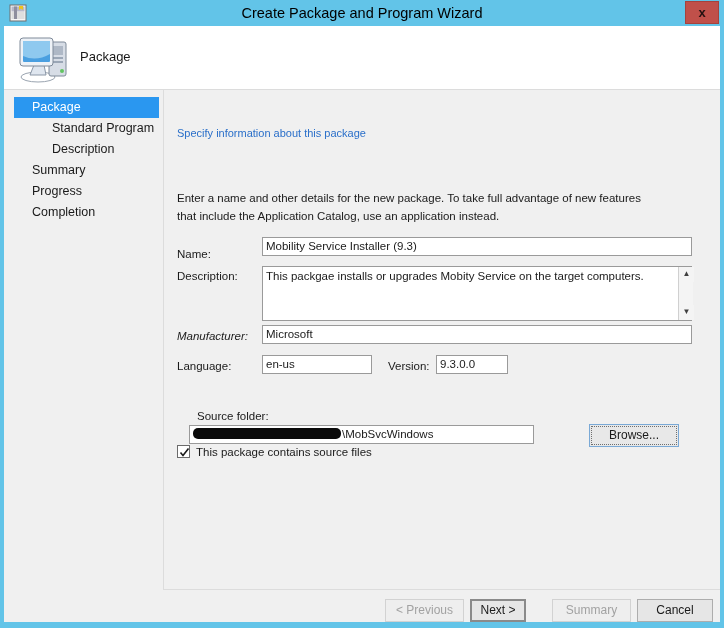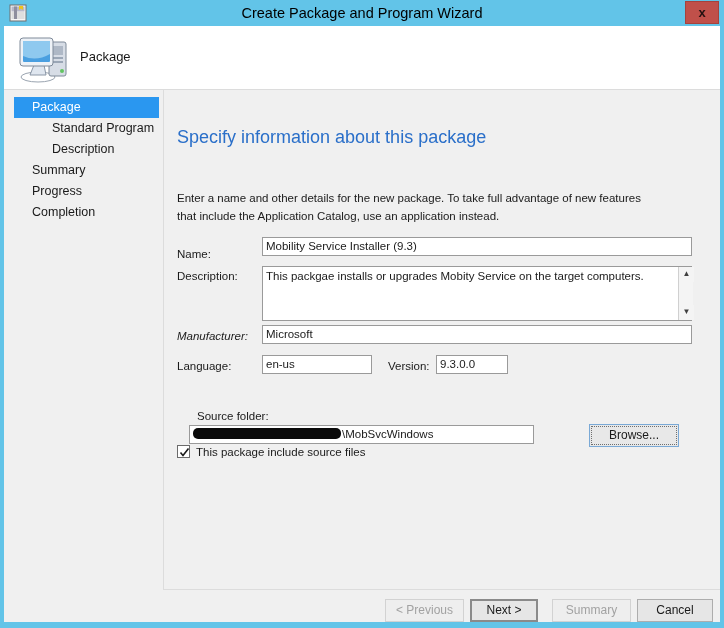--- a/index.html
+++ b/index.html
@@ -141,21 +141,21 @@
     width: 557px;
     height: 533px;
     background: #f0f0f0;
     border-top: 1px solid #dcdcdc;
     border-left: 1px solid #dcdcdc;
     box-sizing: border-box;
   }
   .page-heading {
     position: absolute;
     left: 13px; top: 37px;
-    font-size: 18px;
+    font-size: 11px;
     color: #2a6fc9;
     white-space: nowrap;
   }
   .intro {
     position: absolute;
     left: 13px; top: 99px;
     width: 480px;
     font-size: 11.5px;
     color: #1a1a1a;
     line-height: 18px;
@@ -351,31 +351,31 @@
       <div class="field" style="left:98px; top:265px; width:110px;">en-us</div>
       <div class="lbl" style="left:224px; top:270px;">Version:</div>
       <div class="field" style="left:272px; top:265px; width:72px;">9.3.0.0</div>
 
       <div class="checkbox-row">
         <span class="checkbox-box">
           <svg width="11" height="11" viewBox="0 0 11 11">
             <path d="M1.5 5.5 L4 8.5 L9.5 1.5" stroke="#1a1a1a" stroke-width="1.6" fill="none"></path>
           </svg>
         </span>
-        <span class="checkbox-label">This package include source files</span>
+        <span class="checkbox-label">This package contains source files</span>
       </div>
 
       <div class="lbl" style="left:33px; top:320px;">Source folder:</div>
       <div class="field" style="left:25px; top:335px; width:345px;"><span class="redact"></span><span>\MobSvcWindows</span></div>
       <div class="btn focus-dotted" style="left:425px; top:334px; width:90px;">Browse...</div>
 
     </div>
 
     <div class="footer-divider"></div>
     <div class="footer">
       <div class="btn disabled" style="left:222px; top:9px; width:79px;">&lt; Previous</div>
-      <div class="btn default" style="left:307px; top:9px; width:68px;">Next &gt;</div>
+      <div class="btn default" style="left:307px; top:9px; width:56px;">Next &gt;</div>
       <div class="btn disabled" style="left:389px; top:9px; width:79px;">Summary</div>
       <div class="btn" style="left:474px; top:9px; width:76px;">Cancel</div>
     </div>
 
   </div>
 </div>
 
 </body></html>

